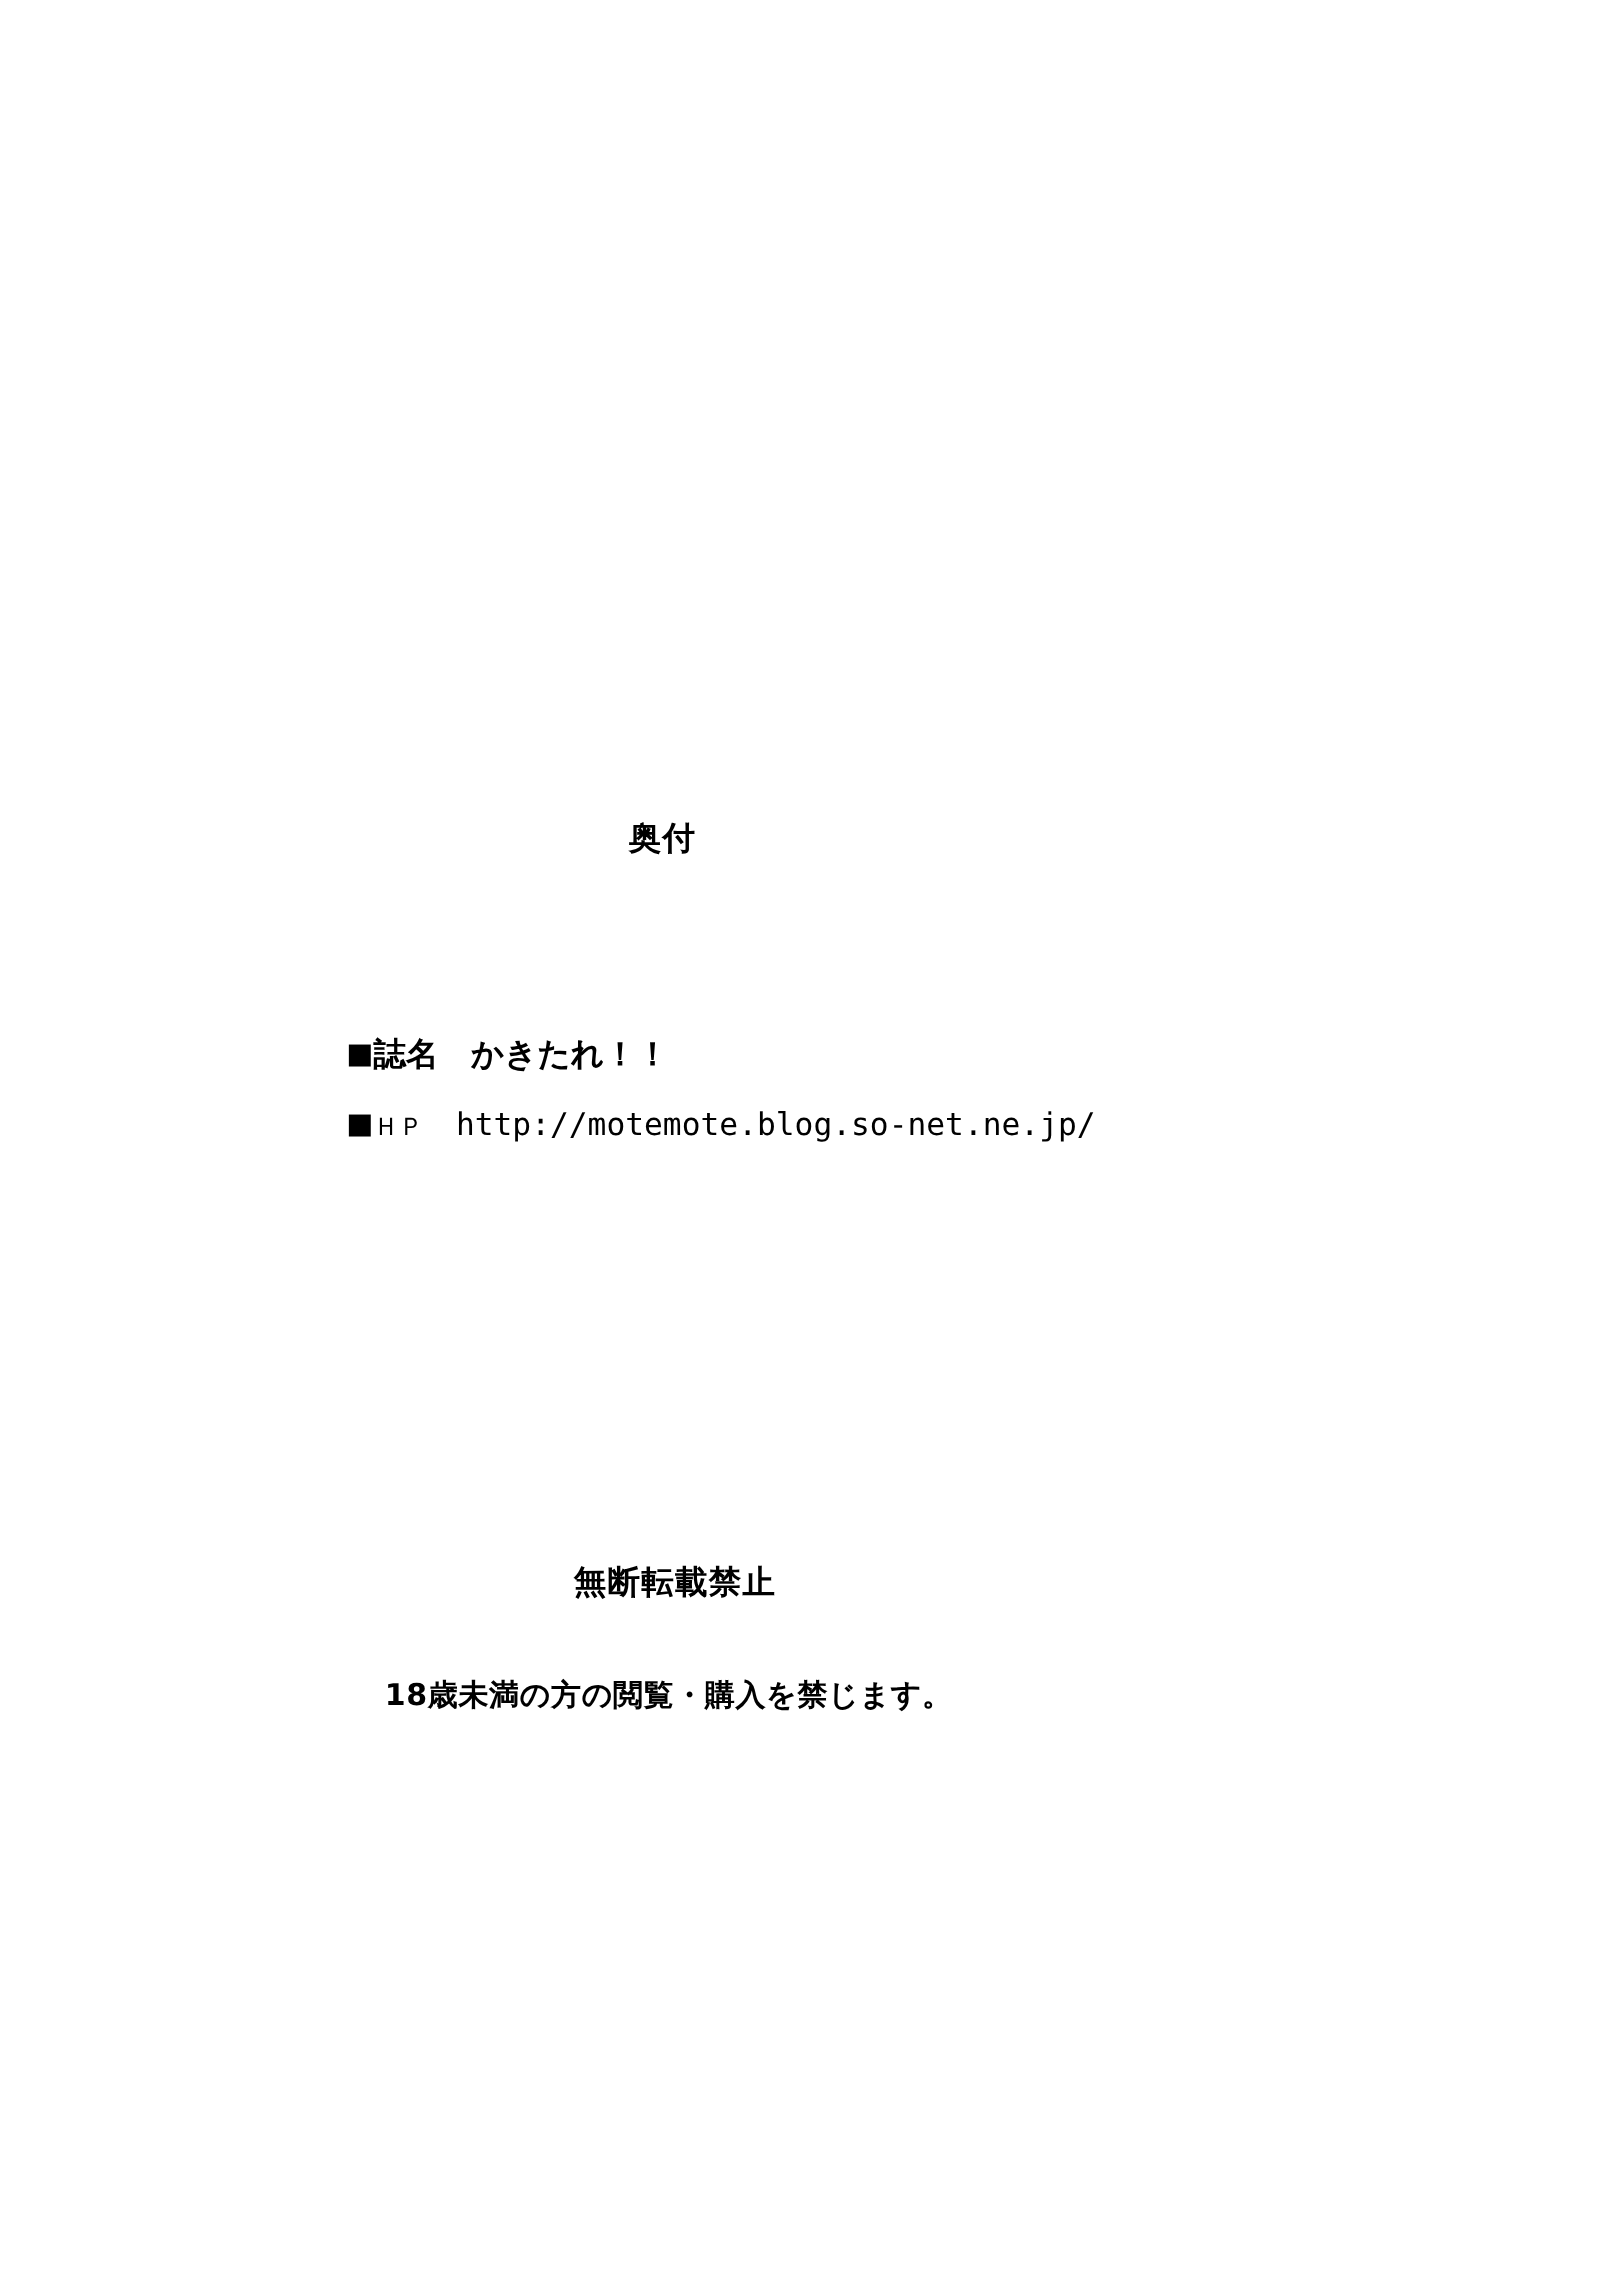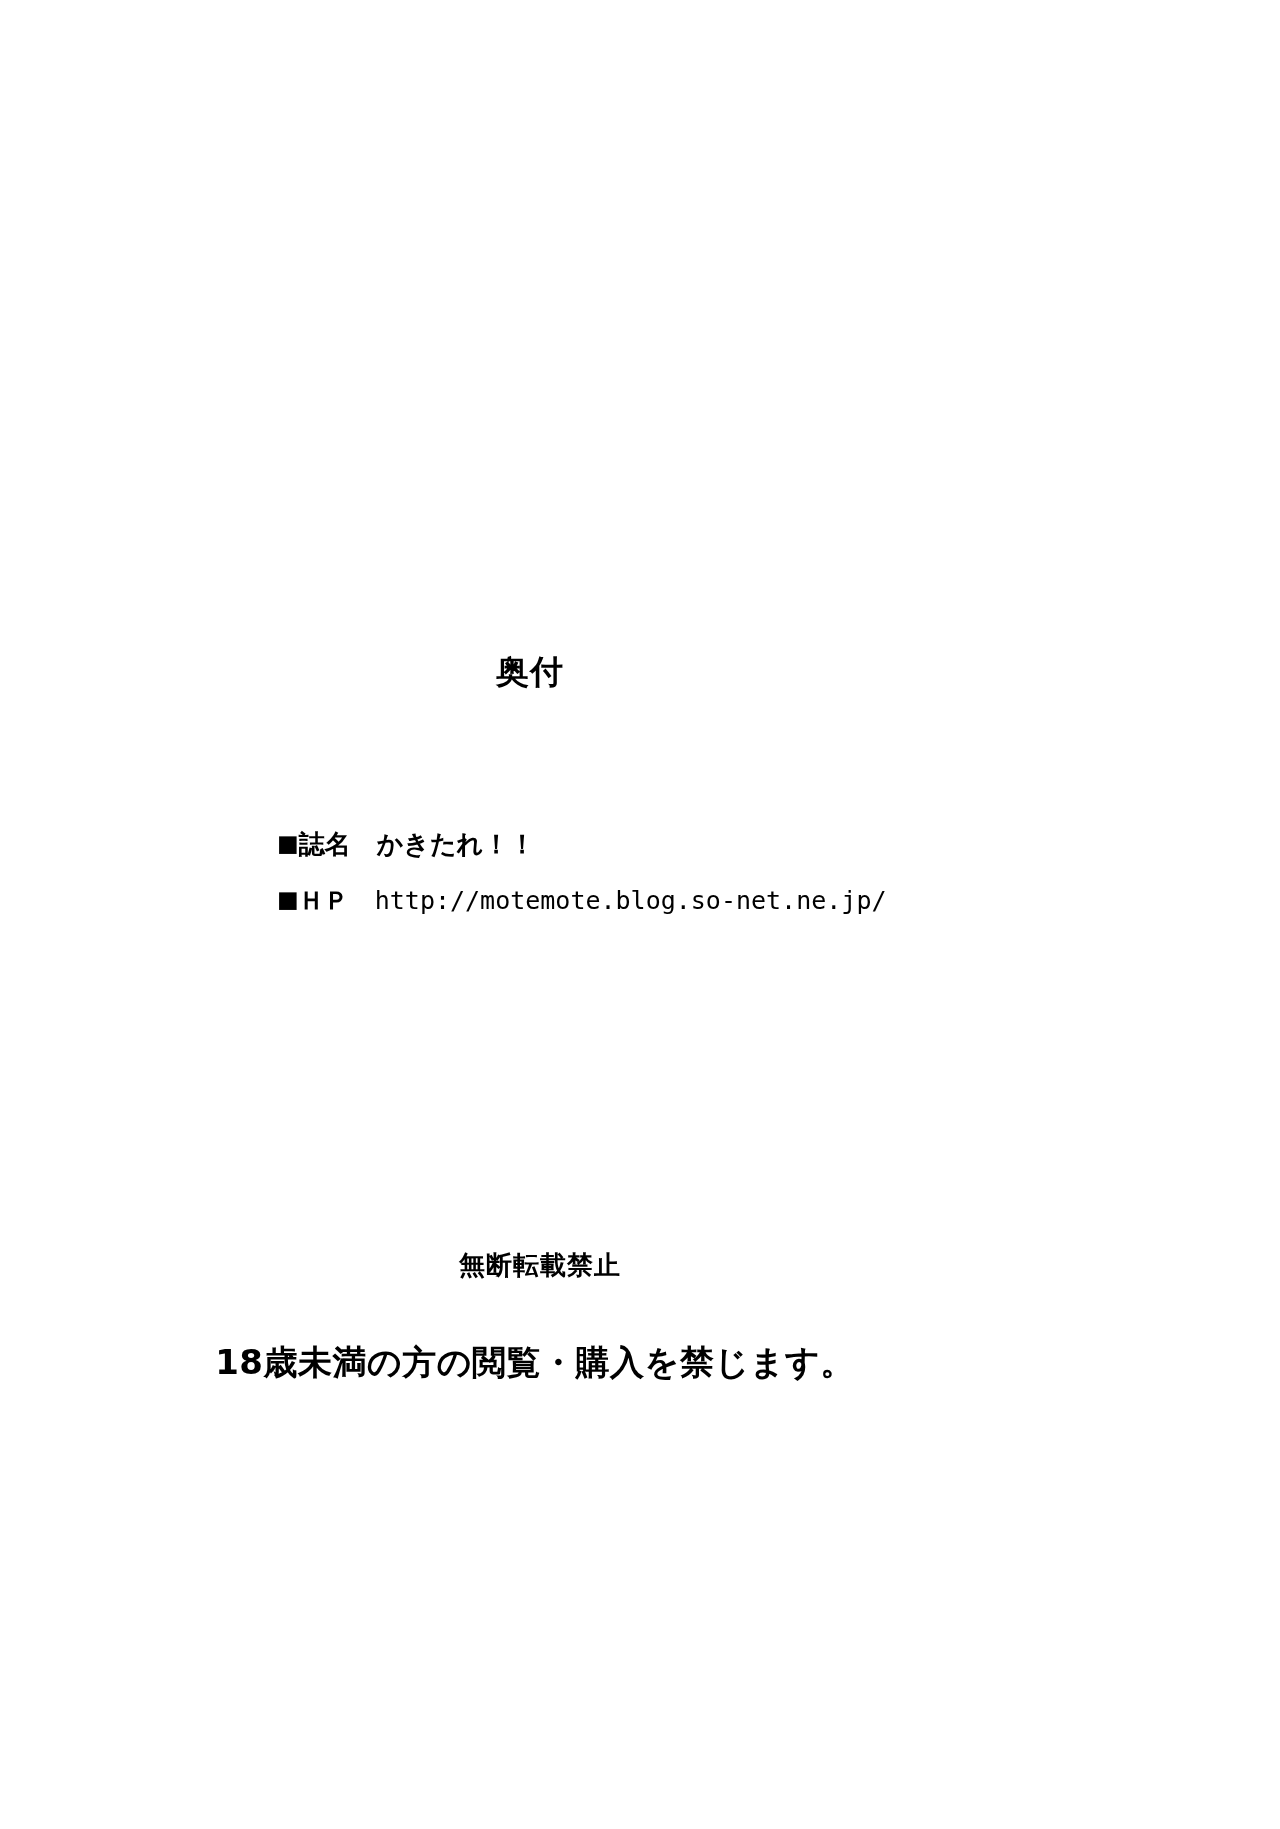--- a/index.html
+++ b/index.html
@@ -20,25 +20,25 @@
     inset: 0;
     background: #ffffff;
   }
   
   .colophon-title {
     position: absolute;
     top: 655px;
     left: 0;
     width: 1060px;
     text-align: center;
-    font-size: 33px;
+    font-size: 26px;
     font-weight: 700;
     letter-spacing: 1px;
     line-height: 1.2;
-    font-family: Liberation Mono, monospace;
+    font-family: Liberation Sans, sans-serif;
   }
   
   .info-block {
     position: absolute;
     top: 816px;
     left: 277px;
     width: 760px;
   }
   .info-line {
     font-size: 26px;
@@ -62,43 +62,43 @@
     letter-spacing: 0px;
   }
   .mono {
     font-family: "DejaVu Sans Mono", "Liberation Mono", monospace;
     font-weight: 400;
     font-size: 25px;
     letter-spacing: 0.5px;
   }
   .mono-bold {
     font-family: "DejaVu Sans Mono", "Liberation Mono", monospace;
-    font-weight: 700;
-    font-size: 25px;
+    font-weight: 400;
+    font-size: 20px;
     letter-spacing: 0.5px;
   }
   
   .notice-1 {
     position: absolute;
     top: 1248px;
     left: 0;
     width: 1080px;
     text-align: center;
     font-size: 26px;
     font-weight: 700;
     letter-spacing: 1px;
     font-family: "DejaVu Sans", "Liberation Sans", sans-serif;
   }
   .notice-2 {
     position: absolute;
     top: 1340px;
     left: 0;
     width: 1070px;
     text-align: center;
-    font-size: 34px;
+    font-size: 24px;
     font-weight: 700;
     letter-spacing: 0.5px;
     font-family: "DejaVu Sans", "Liberation Sans", sans-serif;
   }
 </style>
 </head>
 <body>
 
 <div class="page">
 

